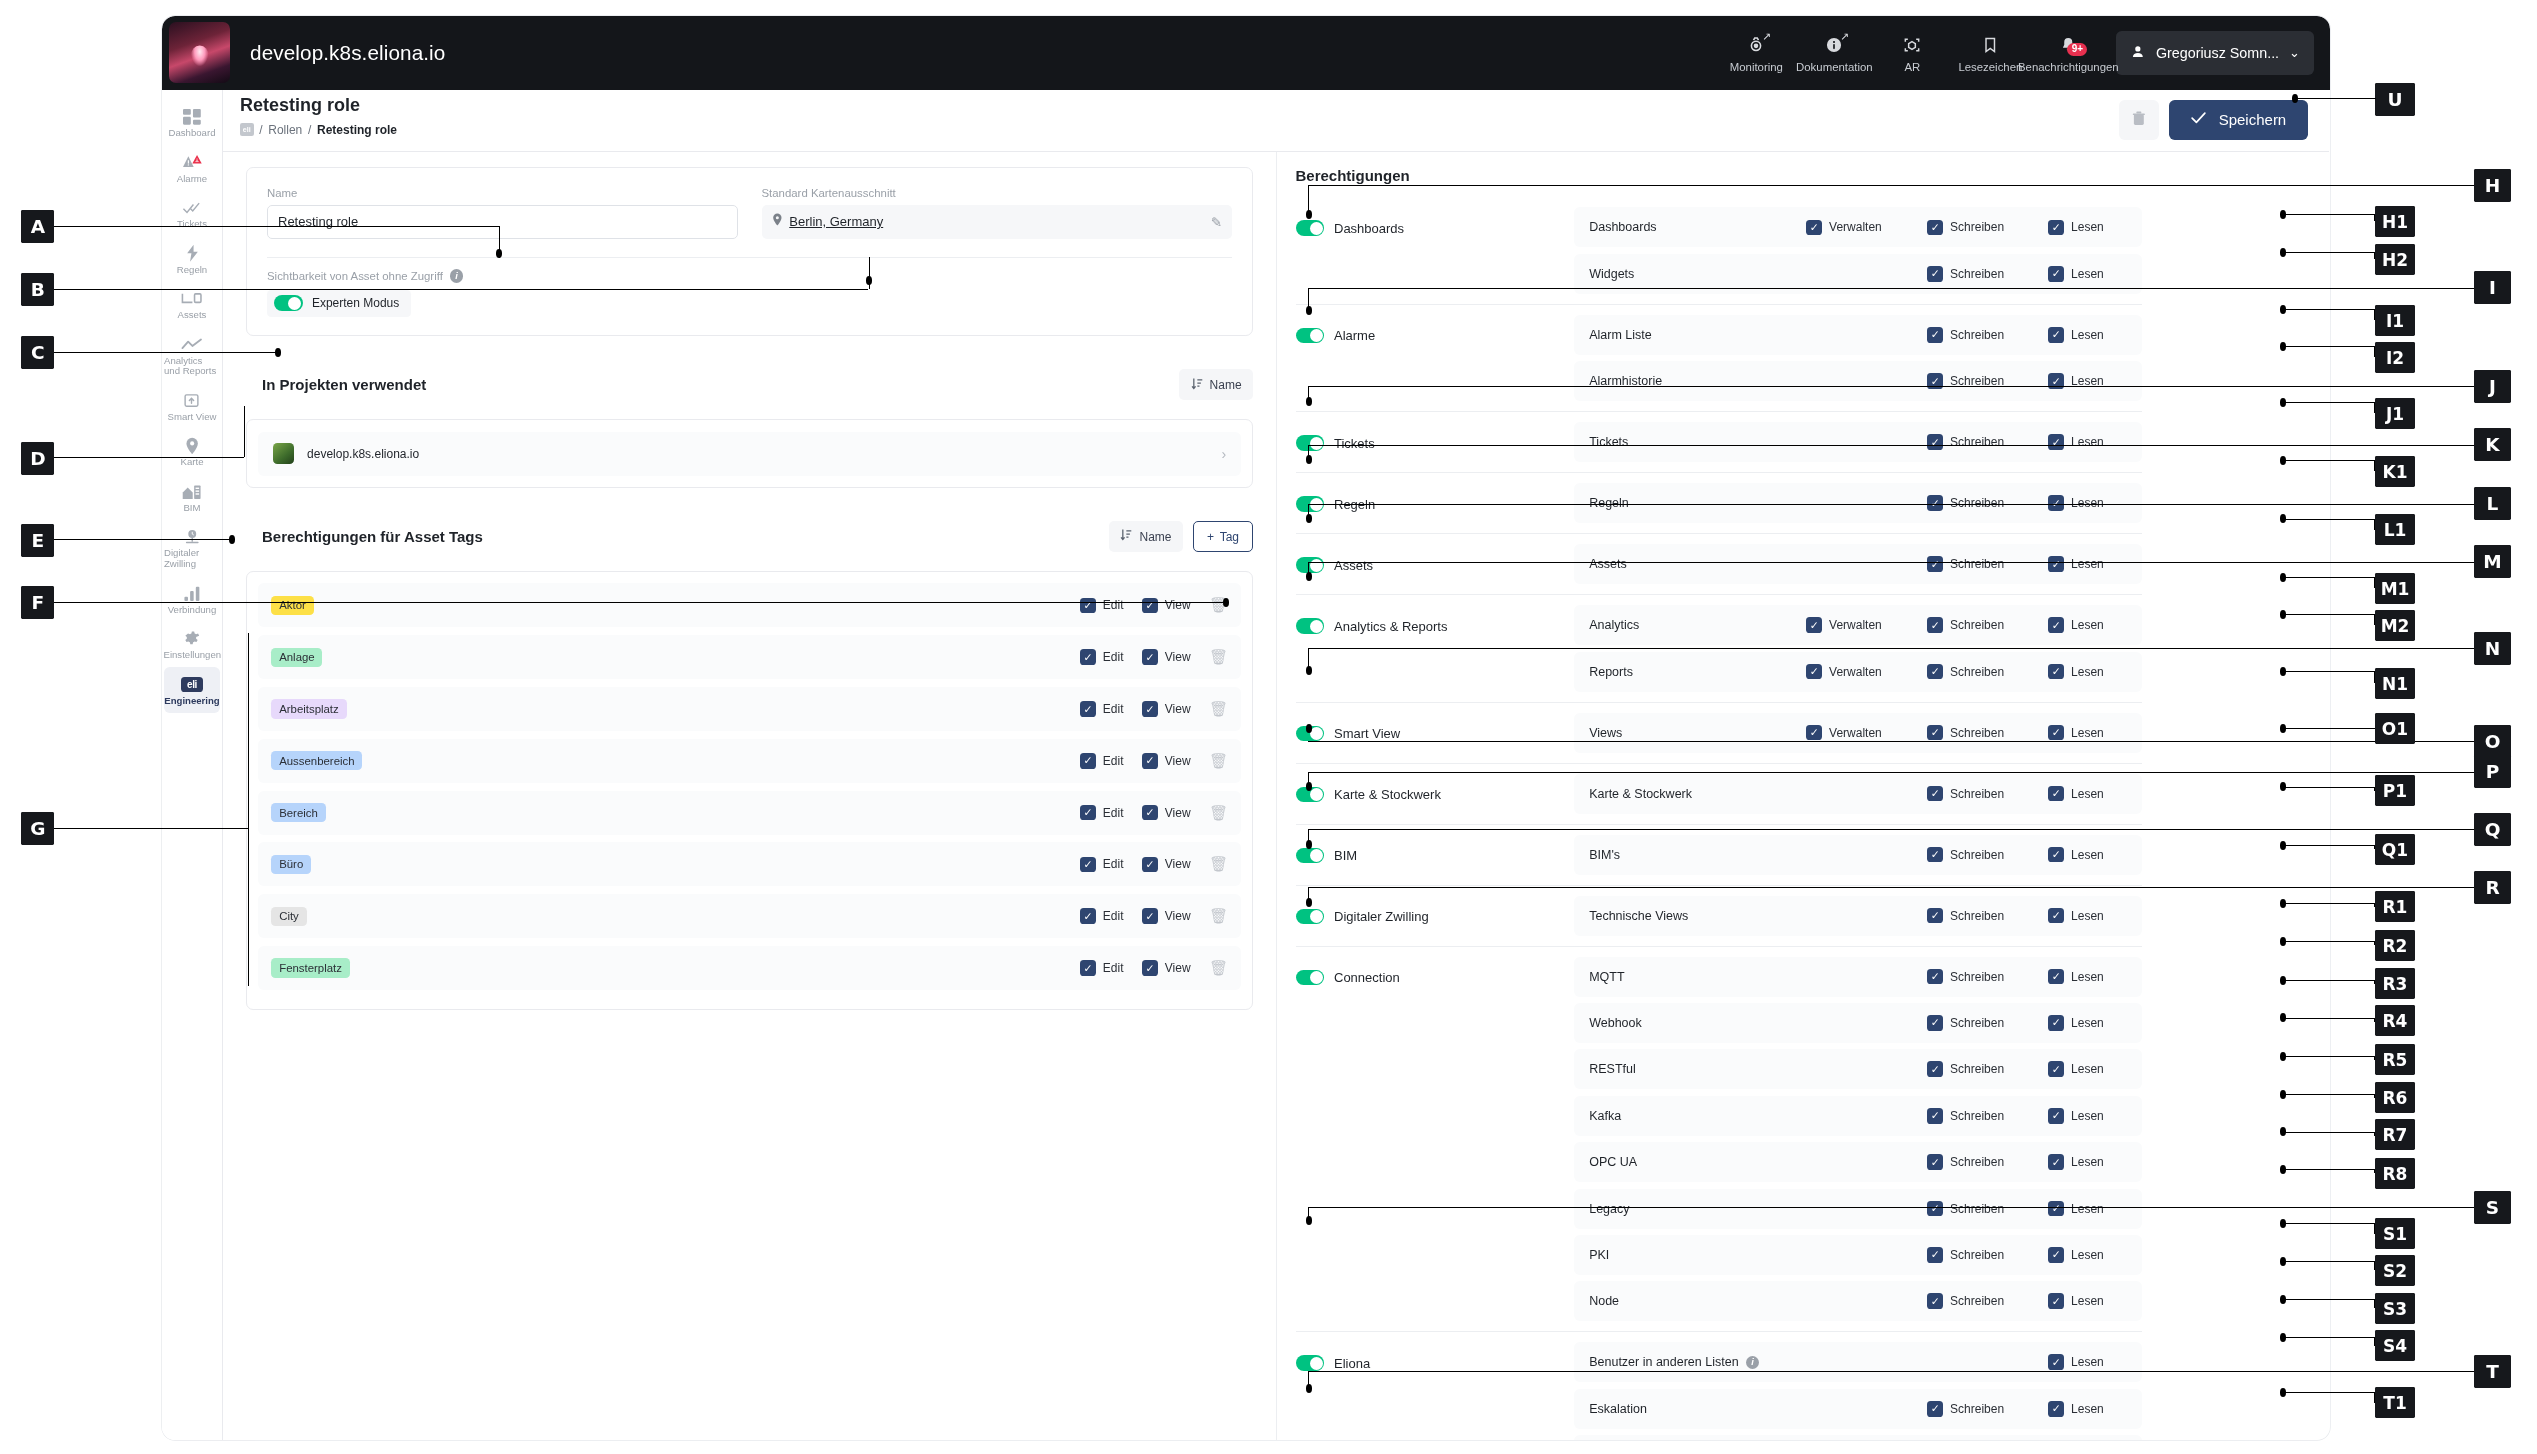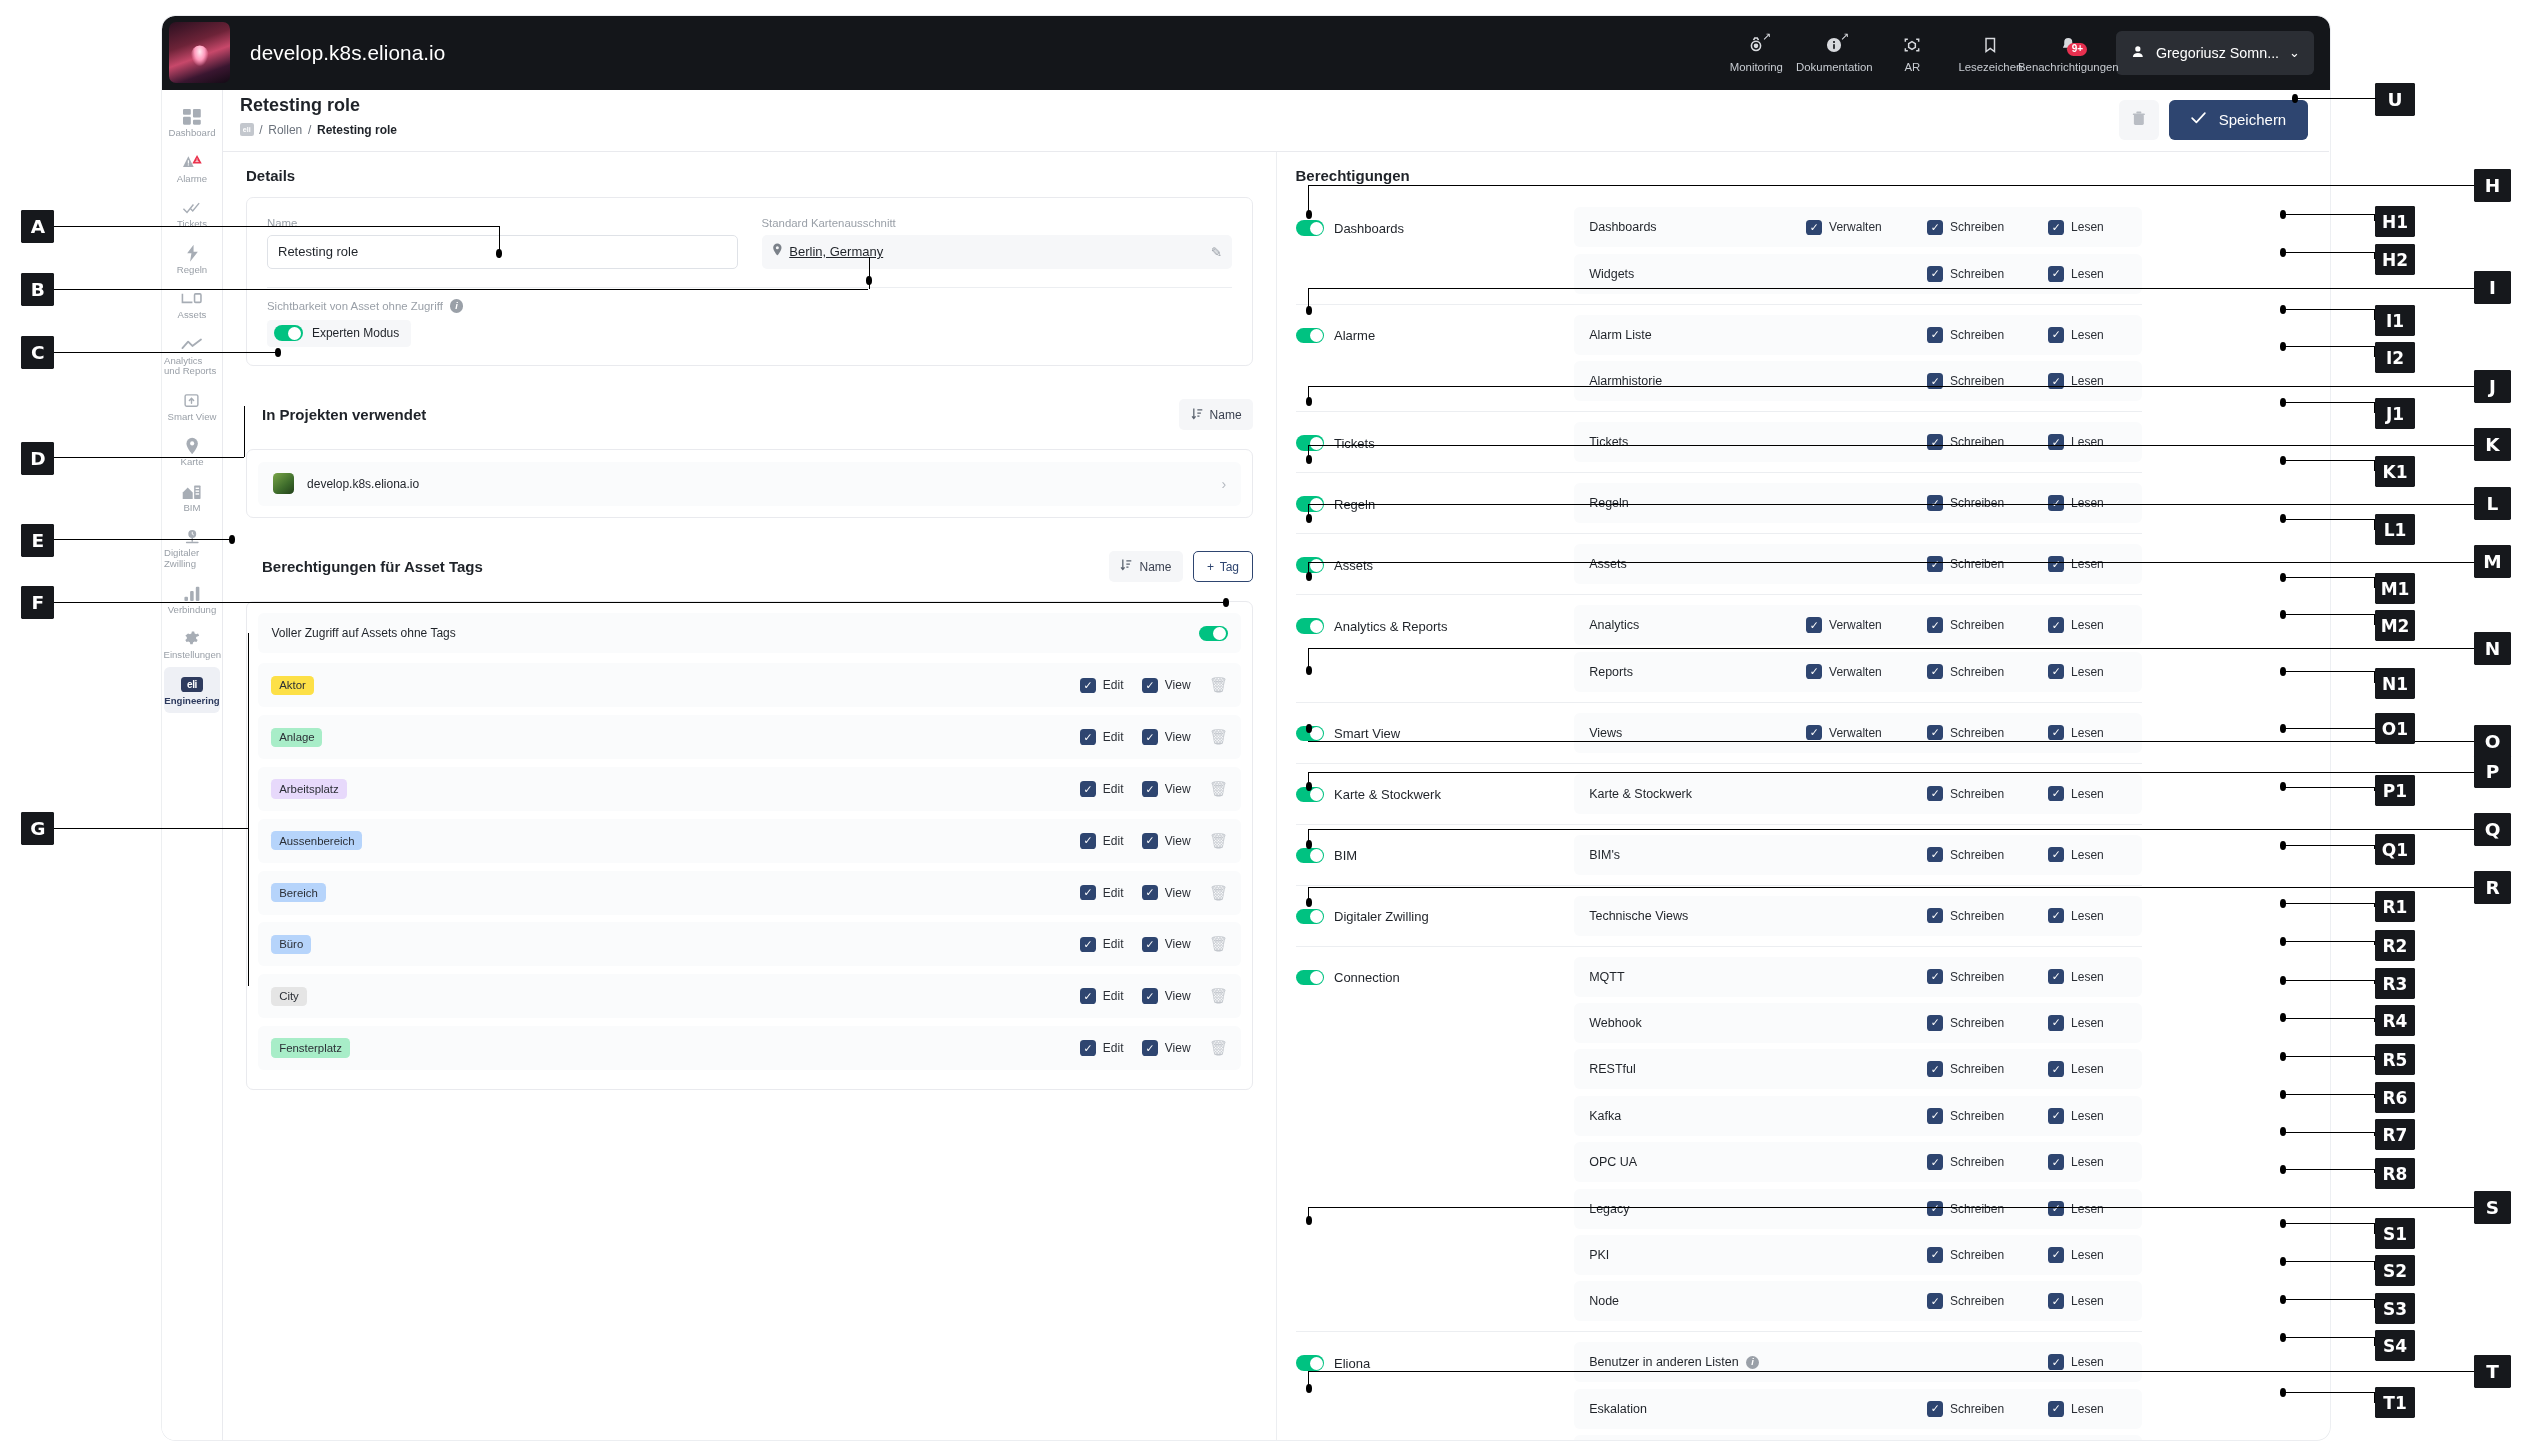--- a/index.html
+++ b/index.html
@@ -412,21 +412,20 @@
                 <path d="M3 10l6 6L21 3"></path>
               </svg>
           </span>
           <span>Speichern</span>
         </div>
       </div>
     </div>
     <div class="divider-h"></div>
 
     <div class="col-left">
-      <div class="sec-title">Details</div>
 
       <div class="card">
 
         <div class="row2">
           <div class="f-col">
             <div class="field-label">Name</div>
             <div class="input-box">
               <span>Retesting role</span>
             </div>
           </div>
@@ -494,24 +493,20 @@
           </span>
           <span>Name</span>
         </div>
         <div class="tag-btn">
           <span>+</span>
           <span>Tag</span>
         </div>
       </div>
       <div class="card">
         <div class="list-pad">
-          <div class="full-row" style="margin-bottom:10px;">
-            <span>Voller Zugriff auf Assets ohne Tags</span>
-            <span class="sw"></span>
-          </div>
           <div id="tag-rows">
               <div class="tag-row">
                 <span class="chip" style="background:#fde047">Aktor</span>
                 <span class="tag-actions">
                   <span class="cb-wrap">
                     <span class="cb">✓</span>
                     <span>Edit</span>
                   </span>
                   <span class="cb-wrap">
                     <span class="cb">✓</span>

